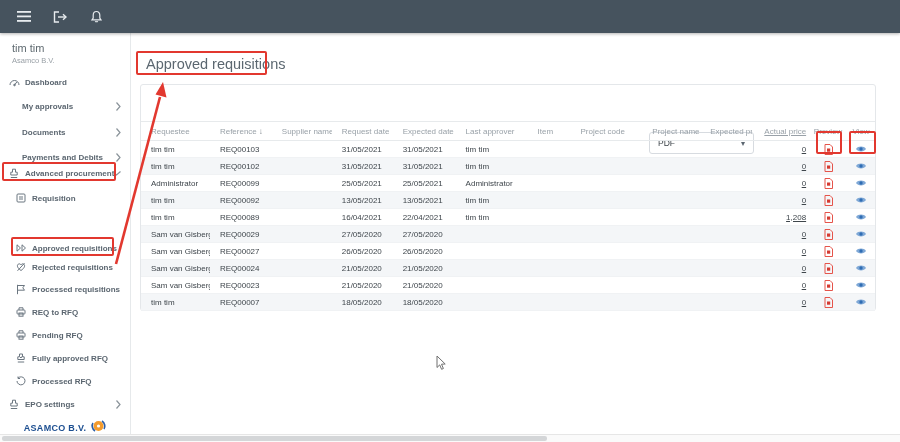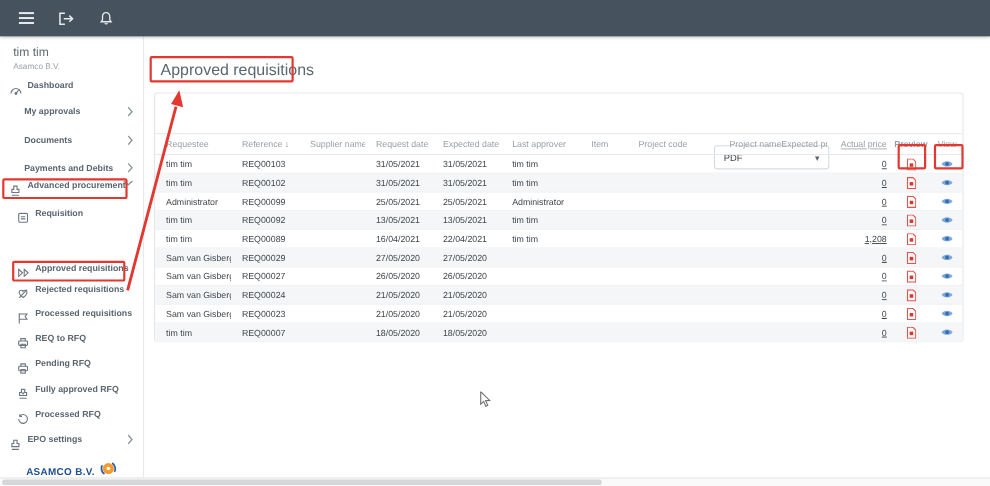--- a/index.html
+++ b/index.html
@@ -19,21 +19,21 @@
   .nav-btn svg{display:block;}
   
   .sidebar{
     position:absolute;left:0;top:33px;width:131px;height:409px;
     background:#ffffff;border-right:1px solid #e6e9eb;box-sizing:border-box;z-index:2;
   }
   .user-block{position:absolute;left:12px;top:9px;}
   .user-name{font-size:11px;color:#5f6a70;}
   .user-company{font-size:7.5px;color:#9aa1a7;margin-top:2px;}
   .side-item{
-    position:absolute;height:18px;display:flex;
+    position:absolute;height:18px;display:flex;align-items:center;
     font-size:8px;font-weight:600;color:#5b6670;cursor:pointer;white-space:nowrap;
     width:131px;box-sizing:border-box;
   }
   .side-item .ic{display:flex;align-items:center;justify-content:center;width:12px;margin-right:5px;}
   .side-item .chev{position:absolute;right:10px;display:flex;align-items:center;}
   .lv-root{padding-left:8px;}
   .lv-group{padding-left:22px;}
   .lv-sub{padding-left:15px;}
   .side-logo{position:absolute;left:0;top:385px;width:131px;display:flex;align-items:center;justify-content:center;gap:4px;}
   .side-logo .logo-text{font-size:9px;font-weight:bold;color:#1d4f91;letter-spacing:.3px;}
@@ -63,24 +63,24 @@
   }
   .search-box input::placeholder{color:#a2a9b0;}
   
   .tbl{position:absolute;left:0;top:36px;width:734px;}
   .trow{display:flex;align-items:center;height:17px;box-sizing:border-box;}
   .thead{height:20px;border-top:1px solid #e7eaec;border-bottom:1px solid #e7eaec;color:#99a1a8;font-size:8px;}
   .tbody .trow{font-size:8px;color:#3f464c;border-bottom:1px solid #f0f2f4;}
   .tbody .trow:nth-child(even){background:#f4f6f8;}
   .tc{box-sizing:border-box;padding-left:10px;overflow:hidden;white-space:nowrap;}
   .c0{width:69px;}.c1{width:62px;}.c2{width:60px;}.c3{width:61px;}.c4{width:63px;}
-  .c5{width:72px;}.c6{width:43px;}.c7{width:72px;}.c8{width:68px;text-align:right;}
+  .c5{width:72px;}.c6{width:43px;}.c7{width:72px;}.c8{width:68px;}
   .c9{width:42px;text-align:right;padding-left:0;padding-right:3px;}
   .c10{width:57px;text-align:right;padding-left:0;padding-right:3px;text-decoration:underline;}
-  .c11{width:38px;text-align:center;padding-left:0;display:flex;justify-content:center;align-items:center;font-weight:bold;}
+  .c11{width:38px;text-align:center;padding-left:0;display:flex;justify-content:center;align-items:center;}
   .c12{width:28px;text-align:center;padding-left:0;display:flex;justify-content:center;align-items:center;}
   .sort-arrow{color:#7d858c;margin-left:2px;}
   .icon-btn{display:flex;align-items:center;justify-content:center;cursor:pointer;width:16px;height:14px;}
   
   .anno{position:absolute;border:2px solid #e2382f;border-radius:2px;box-sizing:border-box;z-index:9;pointer-events:none;}
   .arrow-layer{position:absolute;left:0;top:0;width:900px;height:442px;z-index:9;pointer-events:none;}
   
   .hscroll{position:absolute;left:0;top:434px;width:900px;height:8px;background:#fafafa;border-top:1px solid #e6e6e6;z-index:4;}
   .hscroll .thumb{position:absolute;left:2px;top:1px;width:545px;height:5px;background:#d4d6d8;border-radius:2px;}
   

